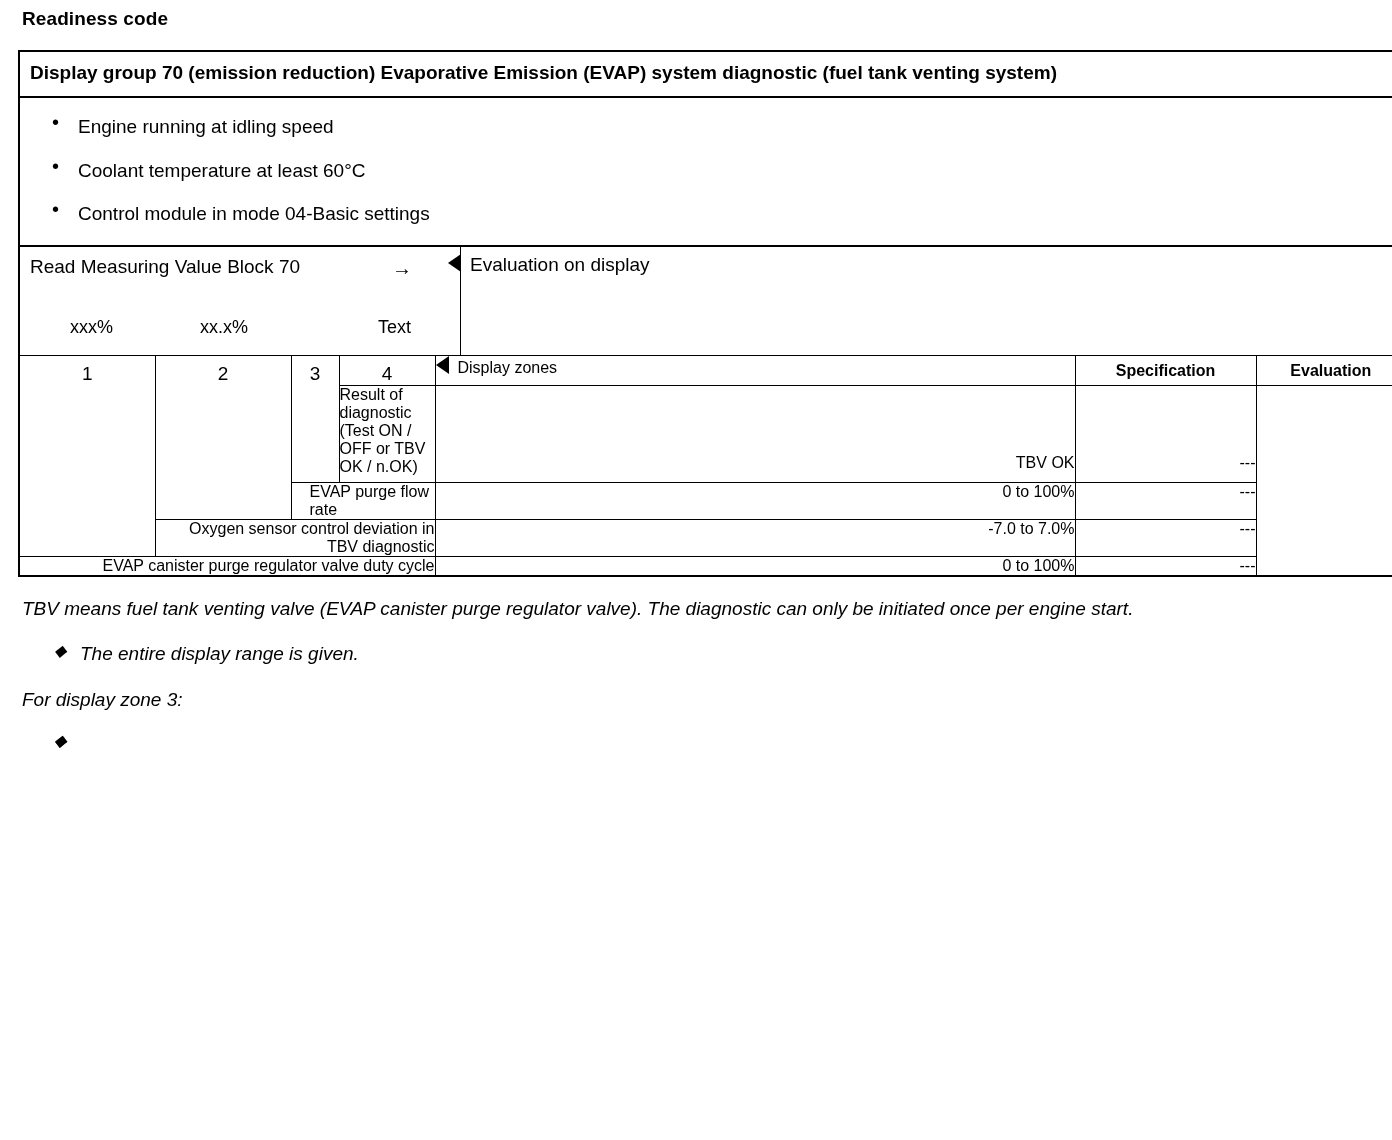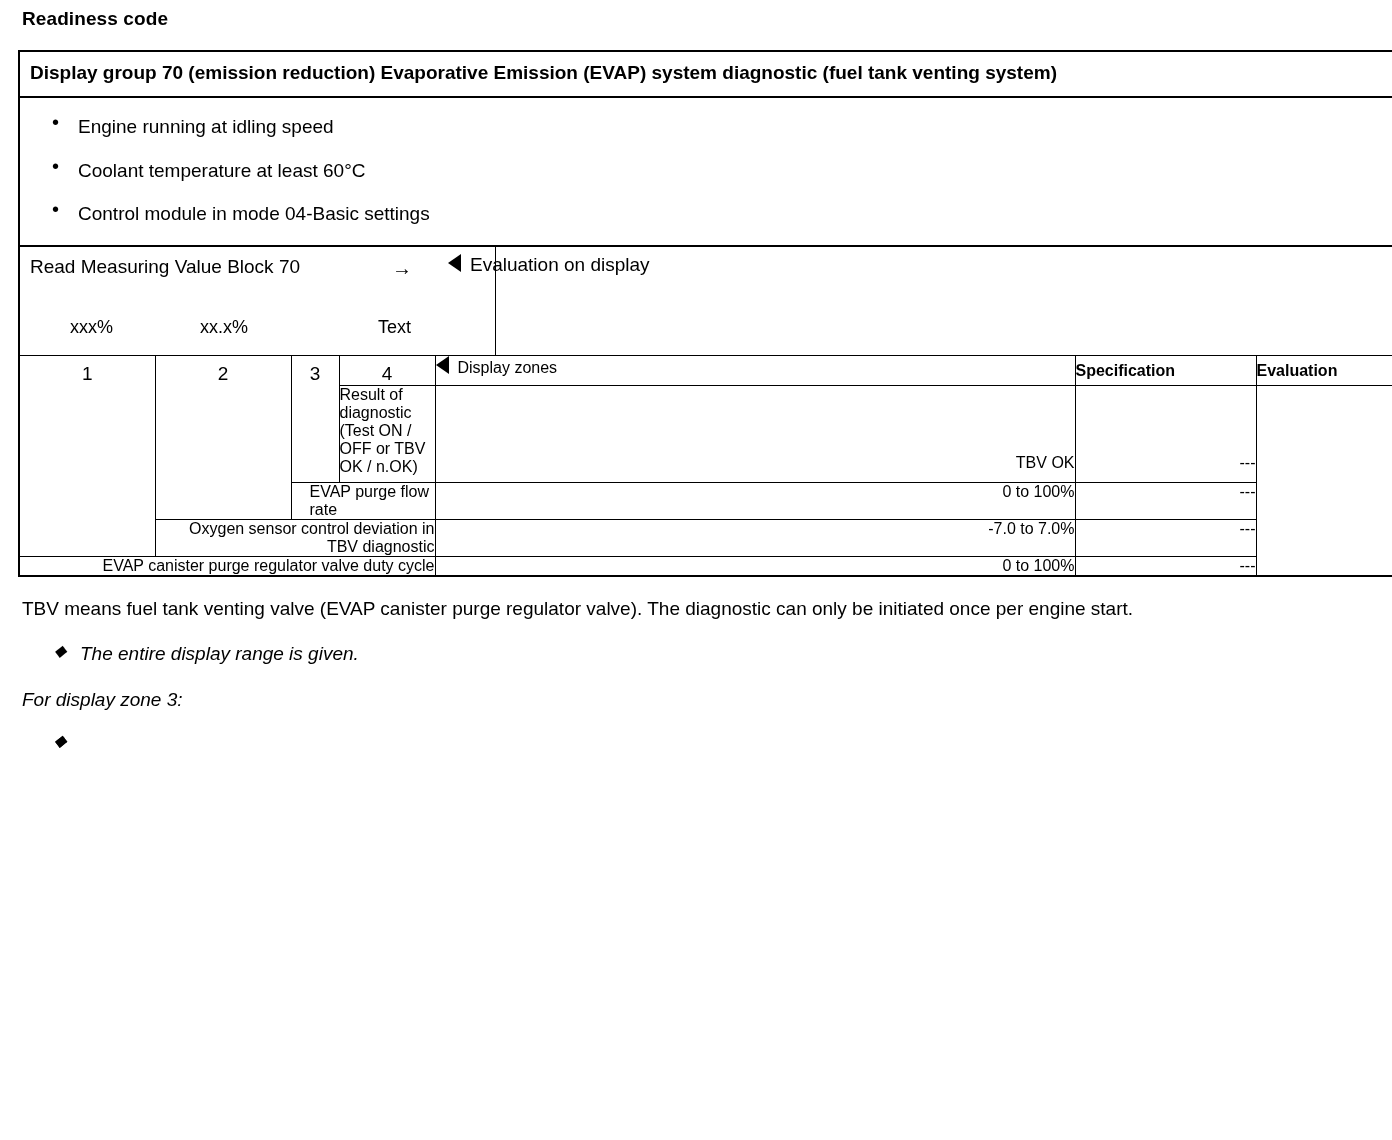--- a/index.html
+++ b/index.html
@@ -79,21 +79,21 @@
   }
 
   
   .readout-wrap {
     position: relative;
     height: 108px;
   }
   .readout-left {
     position: absolute;
     left: 0; top: 0;
-    width: 476px;
+    width: 441px;
     height: 108px;
     border-right: 1.5px solid #000;
     box-sizing: border-box;
   }
   .readout-title {
     font-size: 19px;
     padding: 8px 0 0 10px;
     line-height: 1.25;
     width: 330px;
   }
@@ -138,33 +138,35 @@
     vertical-align: -1px;
   }
   .znum {
     text-align: center;
     vertical-align: top !important;
     font-size: 19px;
     padding-top: 7px !important;
   }
   .hdr {
     font-weight: bold;
+    text-align: center;
     vertical-align: middle !important;
   }
   .ctr { text-align: right; }
 
   
   .note-head {
     font-size: 19px;
     font-style: italic;
     font-weight: bold;
     margin: 14px 0 0 4px;
   }
   .note-p {
     font-size: 19px;
+    font-style: italic;
     margin: 20px 0 0 4px;
     line-height: 1.25;
     max-width: 1300px;
   }
   .note-sub {
     font-size: 19px;
     font-style: italic;
     margin: 24px 0 0 4px;
   }
   .note-bullet {

